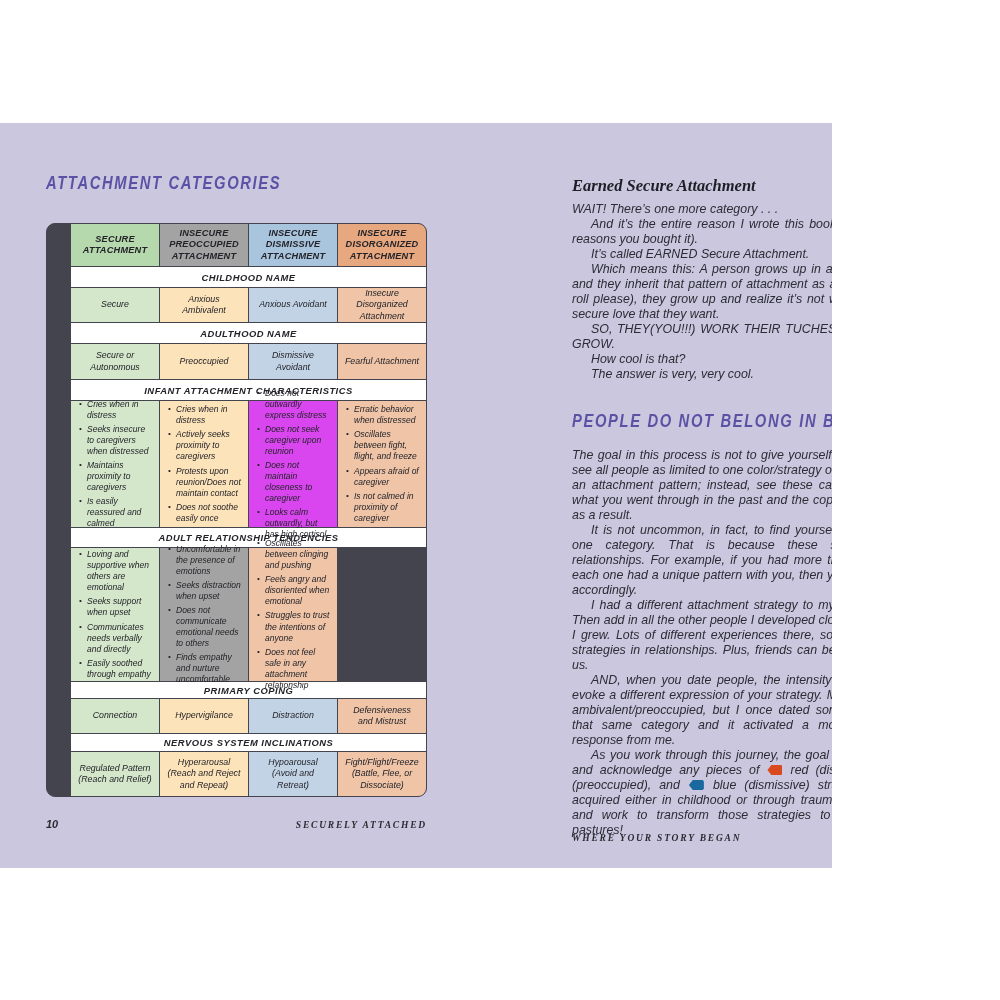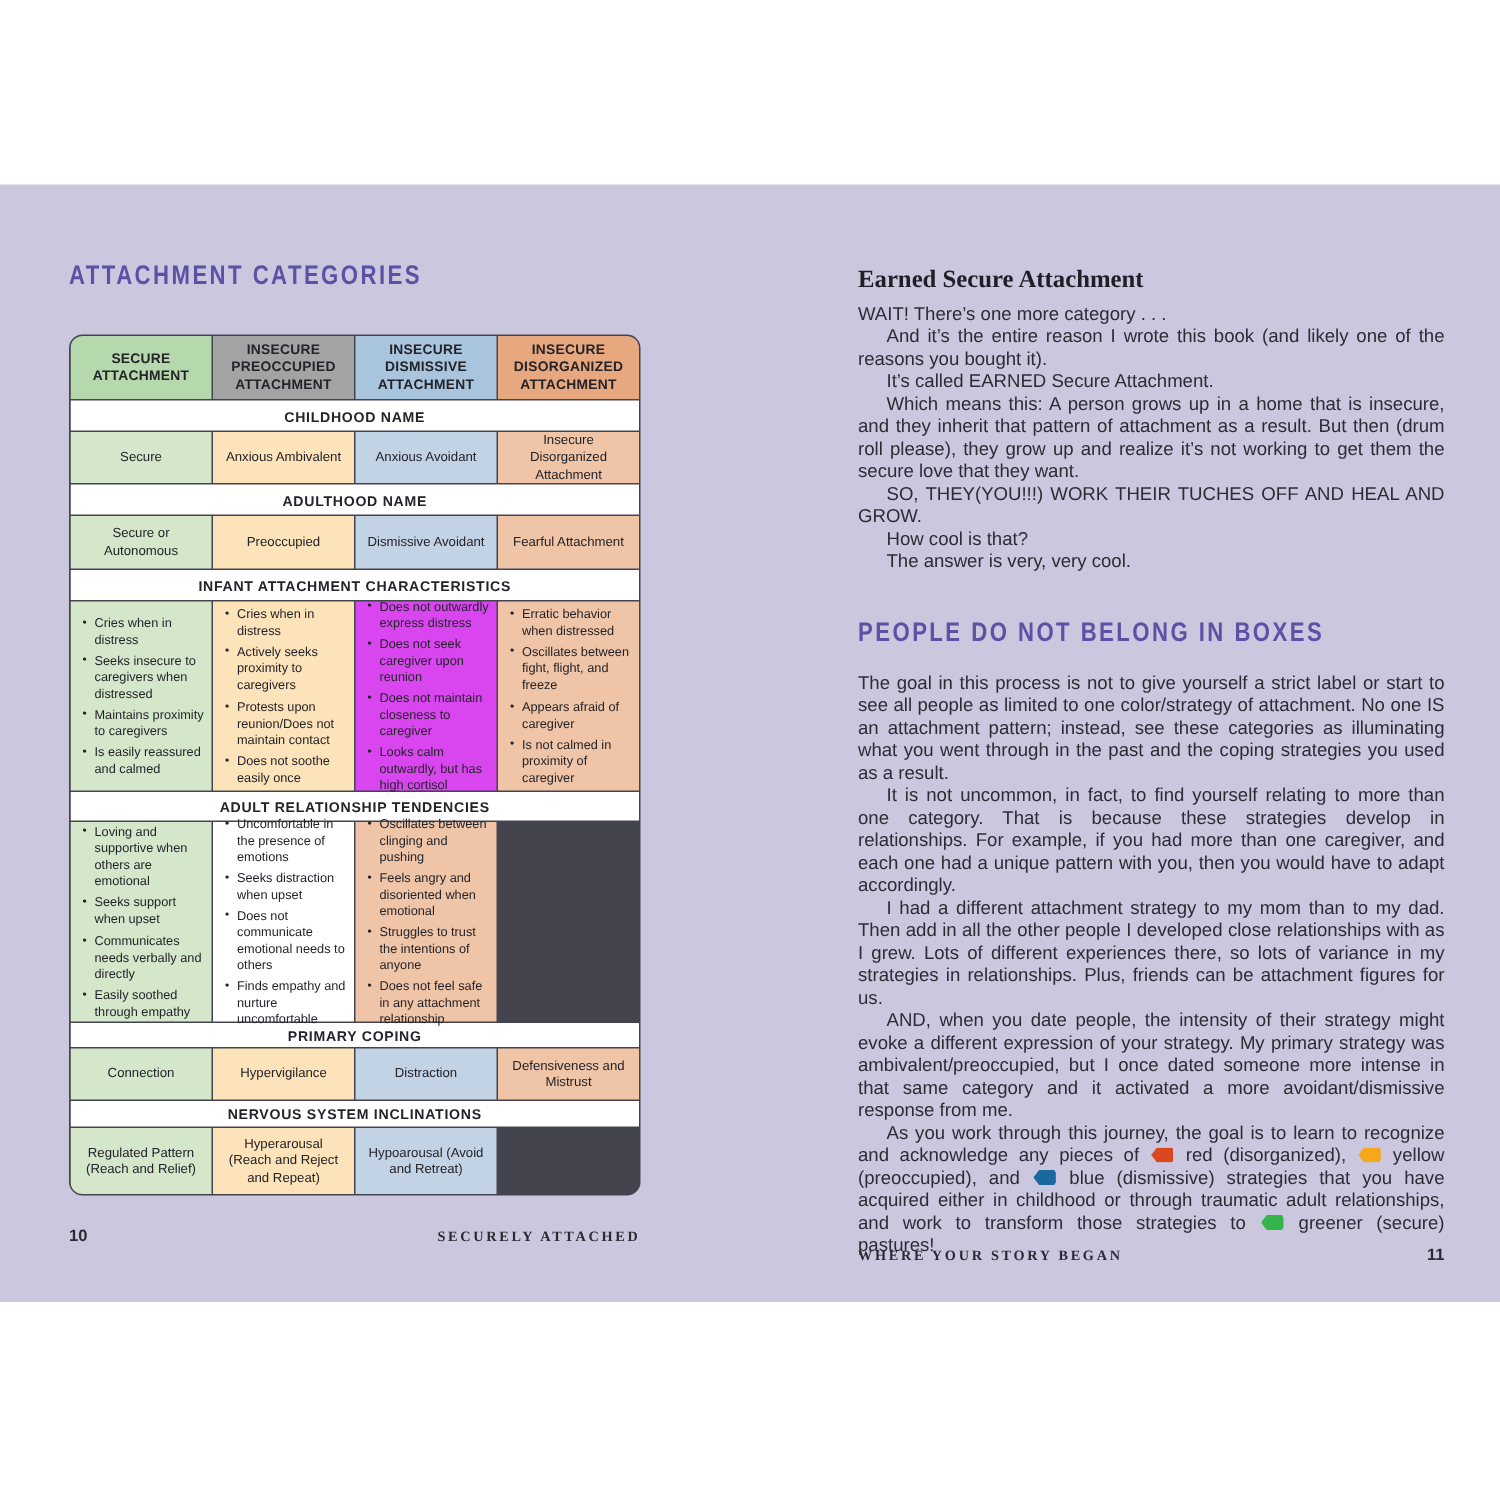--- a/index.html
+++ b/index.html
@@ -1,19 +1,19 @@
 <!DOCTYPE html>
 <html><head>
 <meta charset="utf-8">
 <style>
   * { margin:0; padding:0; box-sizing:border-box; }
   body { background:#ffffff; }
   .canvas {
-    position:relative; width:1000px; height:1000px; background:#ffffff;
-    font-family:"Liberation Sans", sans-serif; color:#2b2b33; overflow:hidden;
+    position:relative; width:832px; height:1000px; background:#ffffff;
+    font-family:"Liberation Sans", sans-serif; color:#2b2b33; overflow:hidden;font-style:italic;
   }
   .spread {
     position:absolute; left:0; top:123px; width:1000px; height:745px;
     background:#cac7de;
   }
   .page { position:absolute; top:0; height:100%; }
   .page-left  { left:0;   width:500px; }
   .page-right { left:500px; width:500px; }
 
   
@@ -22,21 +22,21 @@
     transform:scaleX(0.82); transform-origin:left center; white-space:nowrap;
   }
   .left-title { position:absolute; left:46px; top:50px; }
 
   
   .att-table {
     position:absolute; left:46px; top:100px; width:381px;
     display:grid; grid-template-columns:repeat(4,1fr);
     grid-template-rows:42px 20px 34px 20px 35px 20px 126px 19px 133px 16px 34px 17px 44px;
     gap:1px; background:#44444f; border:1.5px solid #44444f;
-    border-radius:9px; overflow:hidden;
+    border-radius:9px; overflow:hidden;padding-left:24px;
   }
   .att-table .th {
     display:flex; align-items:center; justify-content:center; text-align:center;
     font-weight:700; font-size:9.2px; line-height:1.25; letter-spacing:0.2px;
     padding:2px 4px; color:#232329;
   }
   .att-table .section-title {
     grid-column:1 / -1; background:#ffffff;
     display:flex; align-items:center; justify-content:center;
     font-weight:700; font-size:9.4px; letter-spacing:0.5px; color:#232329;
@@ -148,21 +148,21 @@
           </div>
           <div class="section-title">ADULT RELATIONSHIP TENDENCIES</div>
           <div class="td" style="background: rgb(212, 231, 203);">
             <ul>
               <li>Loving and supportive when others are emotional</li>
               <li>Seeks support when upset</li>
               <li>Communicates needs verbally and directly</li>
               <li>Easily soothed through empathy</li>
             </ul>
           </div>
-          <div class="td" style="background: #ffffff;">
+          <div class="td" style="background: #a3a3a3;">
             <ul>
               <li>Uncomfortable in the presence of emotions</li>
               <li>Seeks distraction when upset</li>
               <li>Does not communicate emotional needs to others</li>
               <li>Finds empathy and nurture uncomfortable</li>
             </ul>
           </div>
           <div class="td" style="background: rgb(239, 196, 167);">
             <ul>
               <li>Oscillates between clinging and pushing</li>
@@ -173,20 +173,21 @@
           </div>
           <div class="section-title">PRIMARY COPING</div>
           <div class="td simple" style="background: rgb(212, 231, 203);">Connection</div>
           <div class="td simple" style="background: rgb(253, 227, 185);">Hypervigilance</div>
           <div class="td simple" style="background: rgb(194, 211, 229);">Distraction</div>
           <div class="td simple" style="background: rgb(239, 196, 167);">Defensiveness and Mistrust</div>
           <div class="section-title">NERVOUS SYSTEM INCLINATIONS</div>
           <div class="td simple" style="background: rgb(212, 231, 203);">Regulated Pattern (Reach and Relief)</div>
           <div class="td simple" style="background: rgb(253, 227, 185);">Hyperarousal (Reach and Reject and Repeat)</div>
           <div class="td simple" style="background: rgb(194, 211, 229);">Hypoarousal (Avoid and Retreat)</div>
+          <div class="td simple" style="background: rgb(239, 196, 167);">Fight/Flight/Freeze (Battle, Flee, or Dissociate)</div>
         </div>
 
       <div class="footer-left">
         <span class="page-number">10</span>
         <span class="running-head">SECURELY ATTACHED</span>
       </div>
     </div>
 
     <div class="page page-right">
       <div class="rp-content">

